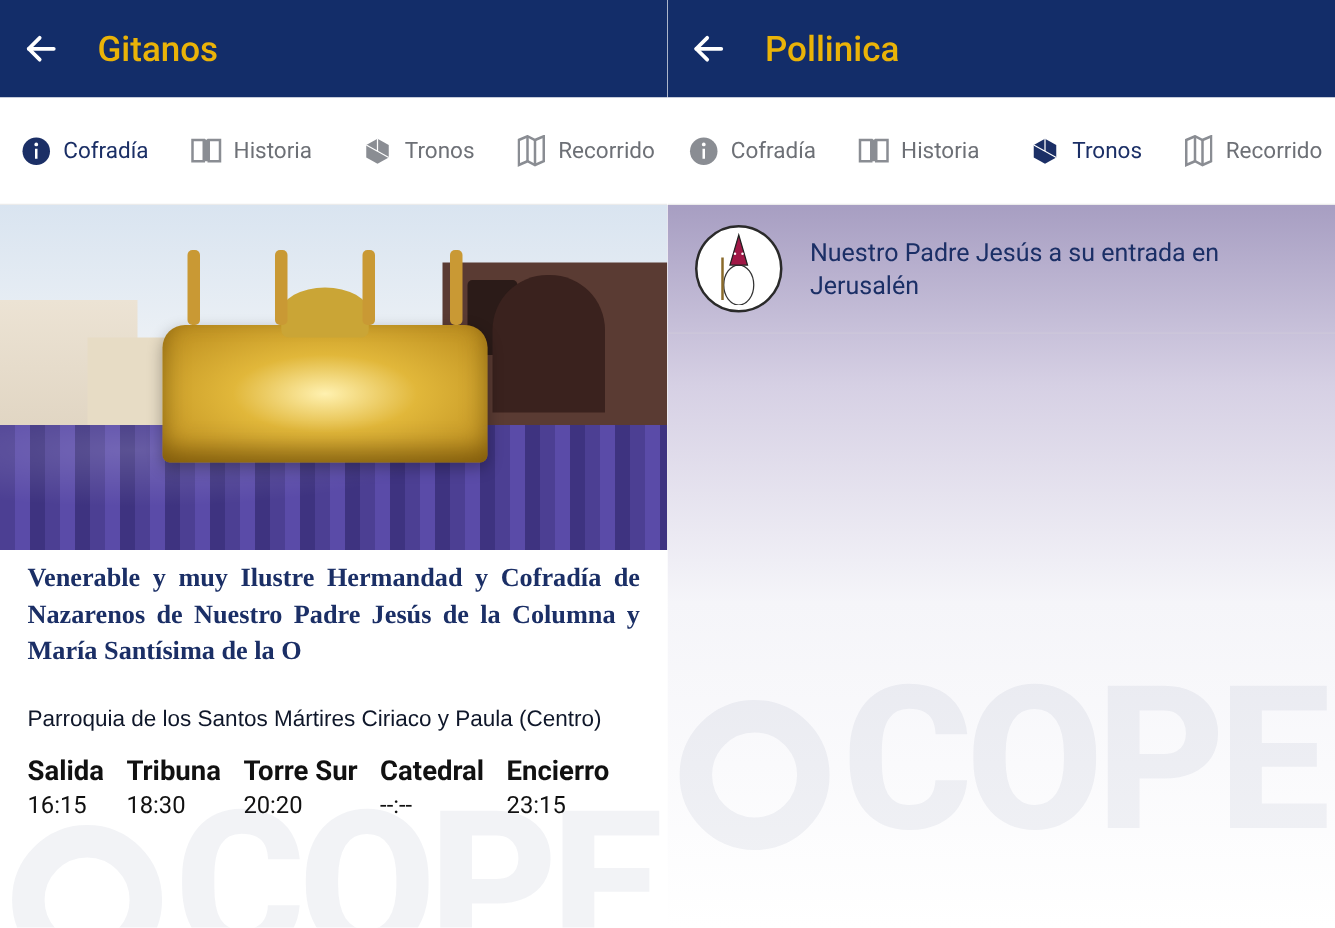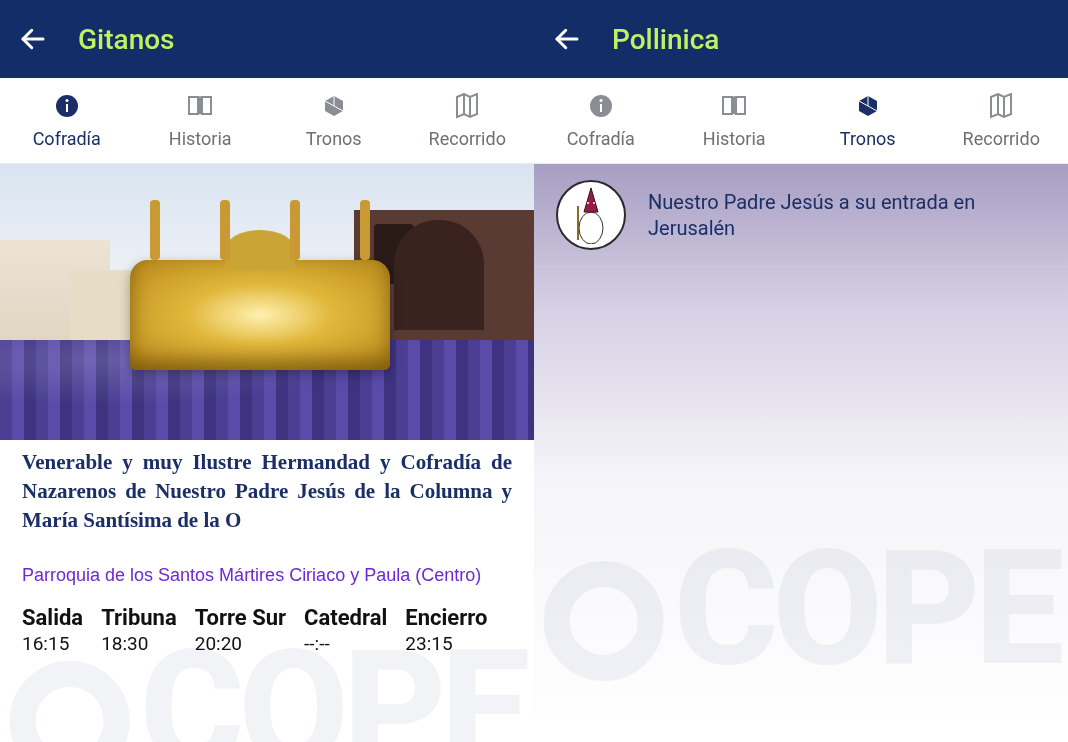--- a/index.html
+++ b/index.html
@@ -20,34 +20,34 @@
 .header {
   background: #132d69;
   height: 78px;
   display: flex;
   align-items: center;
   padding: 0 18px;
   gap: 30px;
 }
 .back-icon svg { display: block; }
 .header-title {
-  color: #bef264;
+  color: #eab308;
   font-size: 28px;
   font-weight: 500;
 }
 .tabs {
   display: flex;
   height: 86px;
   border-bottom: 1px solid rgba(0,0,0,0.08);
   background: #fff;
 }
 .tab {
   flex: 1;
   display: flex;
-  flex-direction: column;
+  flex-direction: row;
   align-items: center;
   justify-content: center;
   gap: 8px;
   color: #6d7076;
   cursor: pointer;
 }
 .tab.active { color: #1b2f66; }
 .tab-label { font-size: 18px; }
 .tab-icon { width: 28px; height: 28px; display: flex; align-items: center; justify-content: center; }
 
@@ -92,21 +92,21 @@
 .full-name {
   color: #1b2f66;
   font-weight: 700;
   font-size: 21px;
   line-height: 1.38;
   text-align: justify;
   font-family: Georgia, 'Times New Roman', serif;
 }
 .parish {
   margin-top: 28px;
-  color: #6d28d9;
+  color: #0f172a;
   font-size: 18px;
   line-height: 1.35;
   font-family: Arial, sans-serif;
 }
 .schedule {
   margin-top: 18px;
   display:flex;
   gap: 18px;
   color:#111;
 }

